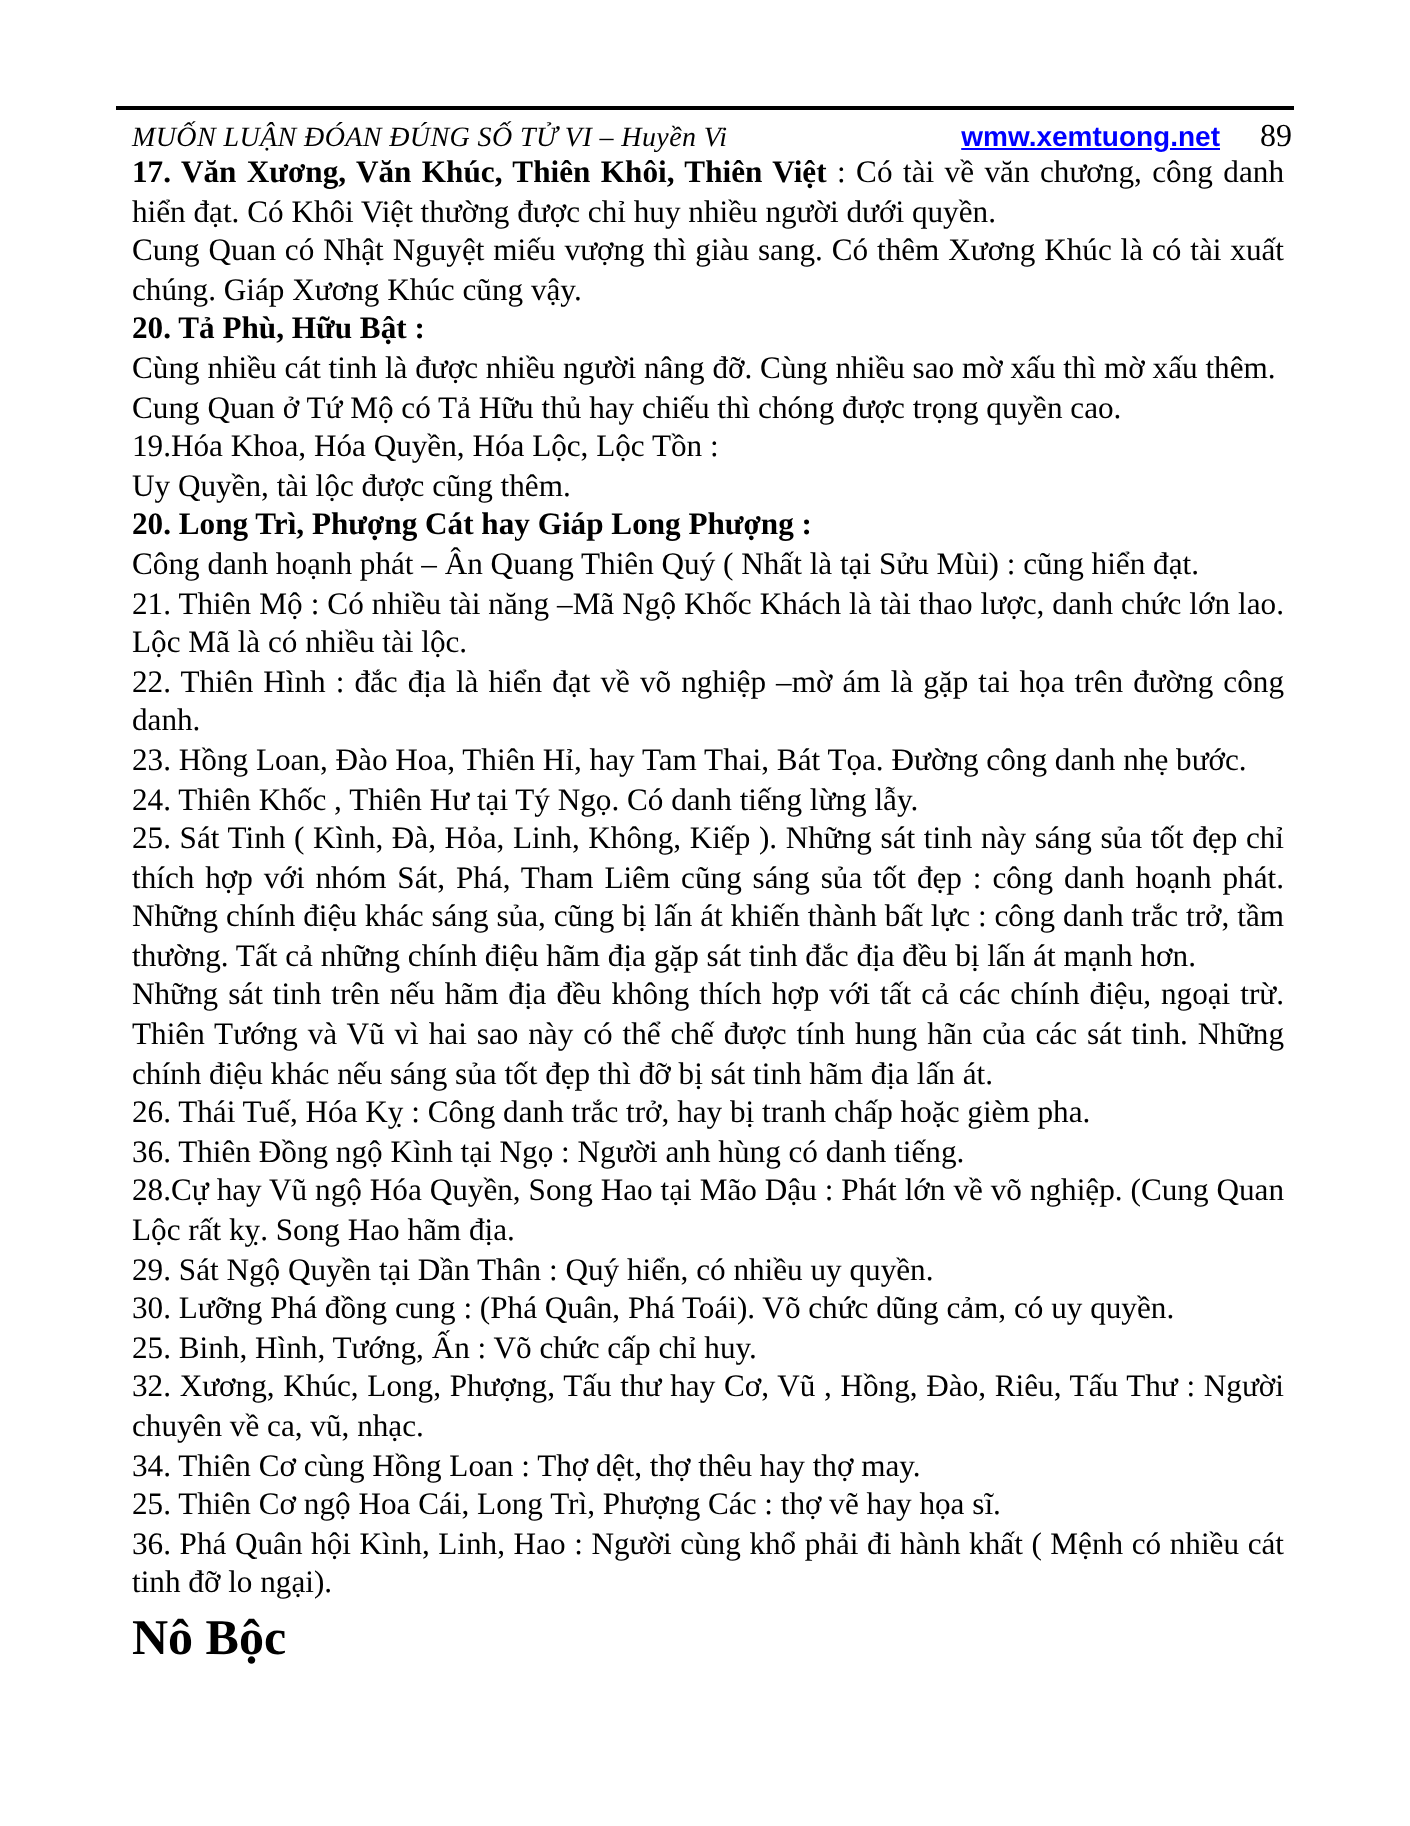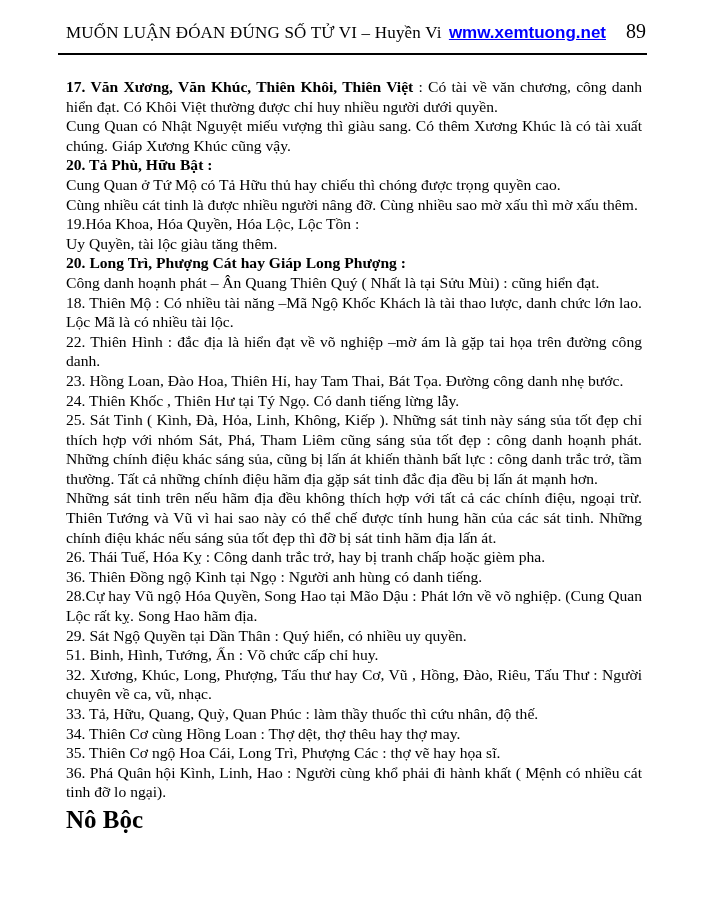--- a/index.html
+++ b/index.html
@@ -5,27 +5,27 @@
   html,body{margin:0;padding:0;}
   body{
     width:705px;height:913px;background:#ffffff;position:relative;
     font-family:"Liberation Serif",serif;color:#000;
     -webkit-font-smoothing:antialiased;
   }
   .page-header{
     position:absolute;top:20px;left:66px;width:580px;
     display:flex;justify-content:space-between;align-items:baseline;
   }
-  .header-title{font-size:17px;letter-spacing:.2px;white-space:nowrap;}
+  .header-title{font-size:14px;letter-spacing:.2px;white-space:nowrap;font-style:italic;}
   .header-right{display:flex;align-items:baseline;gap:20px;}
   .site-link{
     font-family:"Liberation Sans",sans-serif;font-weight:bold;
-    font-size:17px;color:#0000ff;text-decoration:underline;white-space:nowrap;
+    font-size:14px;color:#0000ff;text-decoration:underline;white-space:nowrap;
   }
-  .page-number{font-size:20px;}
+  .page-number{font-size:16px;margin-top:40px;}
   .header-rule{
     position:absolute;top:53px;left:58px;width:589px;height:0;
     border-top:2px solid #000;
   }
   .content{
     position:absolute;top:77px;left:66px;width:576px;
     font-size:15.6px;line-height:19.6px;text-align:justify;
   }
   .content p{margin:0;padding:0;}
   .bold-lead{font-weight:bold;}
@@ -43,36 +43,36 @@
     <a class="site-link" href="#">wmw.xemtuong.net</a>
     <span class="page-number">89</span>
   </span>
 </div>
 <div class="header-rule"></div>
 
 <div class="content">
   <p><b class="bold-lead">17. Văn Xương, Văn Khúc,  Thiên Khôi, Thiên Việt</b><span> : Có tài về văn chương, công danh hiển đạt. Có Khôi Việt thường được chỉ huy nhiều người dưới quyền.</span></p>
   <p><span>Cung Quan có Nhật Nguyệt miếu vượng thì giàu sang. Có thêm Xương Khúc là có tài xuất chúng. Giáp Xương Khúc cũng vậy.</span></p>
   <p><b class="bold-lead">20. Tả Phù, Hữu Bật :</b></p>
+  <p><span>Cùng nhiều cát tinh là được nhiều người nâng đỡ. Cùng  nhiều sao mờ xấu thì mờ xấu thêm.</span></p>
   <p><span>Cung Quan ở Tứ Mộ có Tả Hữu thủ hay chiếu thì chóng được trọng quyền cao.</span></p>
-  <p><span>Cùng nhiều cát tinh là được nhiều người nâng đỡ. Cùng  nhiều sao mờ xấu thì mờ xấu thêm.</span></p>
   <p><span>19.Hóa Khoa, Hóa Quyền, Hóa Lộc, Lộc Tồn :</span></p>
-  <p><span>Uy Quyền, tài lộc giàu tăng thêm.</span></p>
+  <p><span>Uy Quyền, tài lộc được cũng thêm.</span></p>
   <p><b class="bold-lead">20. Long Trì, Phượng Cát  hay Giáp Long Phượng :</b></p>
   <p><span>Công danh hoạnh phát – Ân Quang Thiên Quý ( Nhất là tại Sửu Mùi) : cũng hiển đạt.</span></p>
-  <p><span>18. Thiên Mộ : Có nhiều tài năng –Mã Ngộ Khốc Khách là tài thao lược, danh chức lớn lao. Lộc Mã là có nhiều tài lộc.</span></p>
+  <p><span>21. Thiên Mộ : Có nhiều tài năng –Mã Ngộ Khốc Khách là tài thao lược, danh chức lớn lao. Lộc Mã là có nhiều tài lộc.</span></p>
   <p><span>22. Thiên Hình : đắc địa là hiển đạt về võ nghiệp –mờ ám là gặp tai họa trên đường công danh.</span></p>
   <p><span>23. Hồng Loan, Đào Hoa, Thiên Hỉ, hay Tam Thai, Bát Tọa. Đường công danh nhẹ bước.</span></p>
   <p><span>24. Thiên Khốc , Thiên Hư tại Tý Ngọ. Có danh tiếng lừng lẫy.</span></p>
   <p><span>25. Sát Tinh ( Kình, Đà, Hỏa, Linh, Không, Kiếp ). Những sát tinh  này sáng sủa tốt đẹp chỉ thích hợp với nhóm Sát, Phá, Tham Liêm cũng sáng sủa tốt đẹp : công danh hoạnh phát. Những chính điệu khác sáng sủa, cũng bị lấn át  khiến thành bất lực : công danh trắc trở, tầm thường. Tất cả những chính điệu hãm địa gặp sát tinh đắc địa đều bị lấn át mạnh hơn.</span></p>
   <p><span>Những sát tinh trên  nếu hãm địa đều không thích hợp với tất cả các chính điệu, ngoại trừ. Thiên Tướng và Vũ vì hai sao này có thể chế được tính hung hãn của các sát tinh. Những chính điệu khác nếu sáng sủa tốt đẹp thì đỡ bị sát tinh hãm địa lấn át.</span></p>
   <p><span>26. Thái Tuế, Hóa Kỵ : Công danh trắc trở, hay bị tranh chấp hoặc gièm pha.</span></p>
   <p><span>36. Thiên Đồng ngộ Kình tại Ngọ : Người anh hùng có danh tiếng.</span></p>
   <p><span>28.Cự hay Vũ ngộ Hóa Quyền, Song Hao tại Mão Dậu : Phát lớn về võ nghiệp. (Cung Quan Lộc rất kỵ. Song Hao hãm địa.</span></p>
   <p><span>29. Sát Ngộ Quyền tại Dần Thân : Quý hiển, có nhiều uy quyền.</span></p>
-  <p><span>51. Binh, Hình, Tướng, Ấn : Võ chức cấp chỉ huy.</span></p>
+  <p><span>30. Lưỡng Phá đồng cung : (Phá Quân, Phá Toái). Võ chức dũng cảm, có uy quyền.</span></p>
+  <p><span>25. Binh, Hình, Tướng, Ấn : Võ chức cấp chỉ huy.</span></p>
   <p><span>32. Xương, Khúc, Long, Phượng, Tấu thư hay Cơ, Vũ , Hồng, Đào, Riêu, Tấu Thư : Người chuyên về ca, vũ, nhạc.</span></p>
-  <p><span>33. Tả, Hữu, Quang, Quỳ, Quan Phúc : làm thầy thuốc thì cứu nhân, độ thế.</span></p>
   <p><span>34. Thiên Cơ  cùng Hồng Loan : Thợ dệt, thợ thêu hay thợ may.</span></p>
-  <p><span>35. Thiên Cơ ngộ Hoa Cái, Long Trì, Phượng Các : thợ vẽ hay họa sĩ.</span></p>
+  <p><span>25. Thiên Cơ ngộ Hoa Cái, Long Trì, Phượng Các : thợ vẽ hay họa sĩ.</span></p>
   <p><span>36. Phá Quân hội Kình, Linh, Hao : Người cùng khổ phải đi hành khất ( Mệnh có nhiều cát tinh đỡ lo ngại).</span></p>
   <p class="big-heading">Nô Bộc</p>
 </div>
 
 </body></html>

